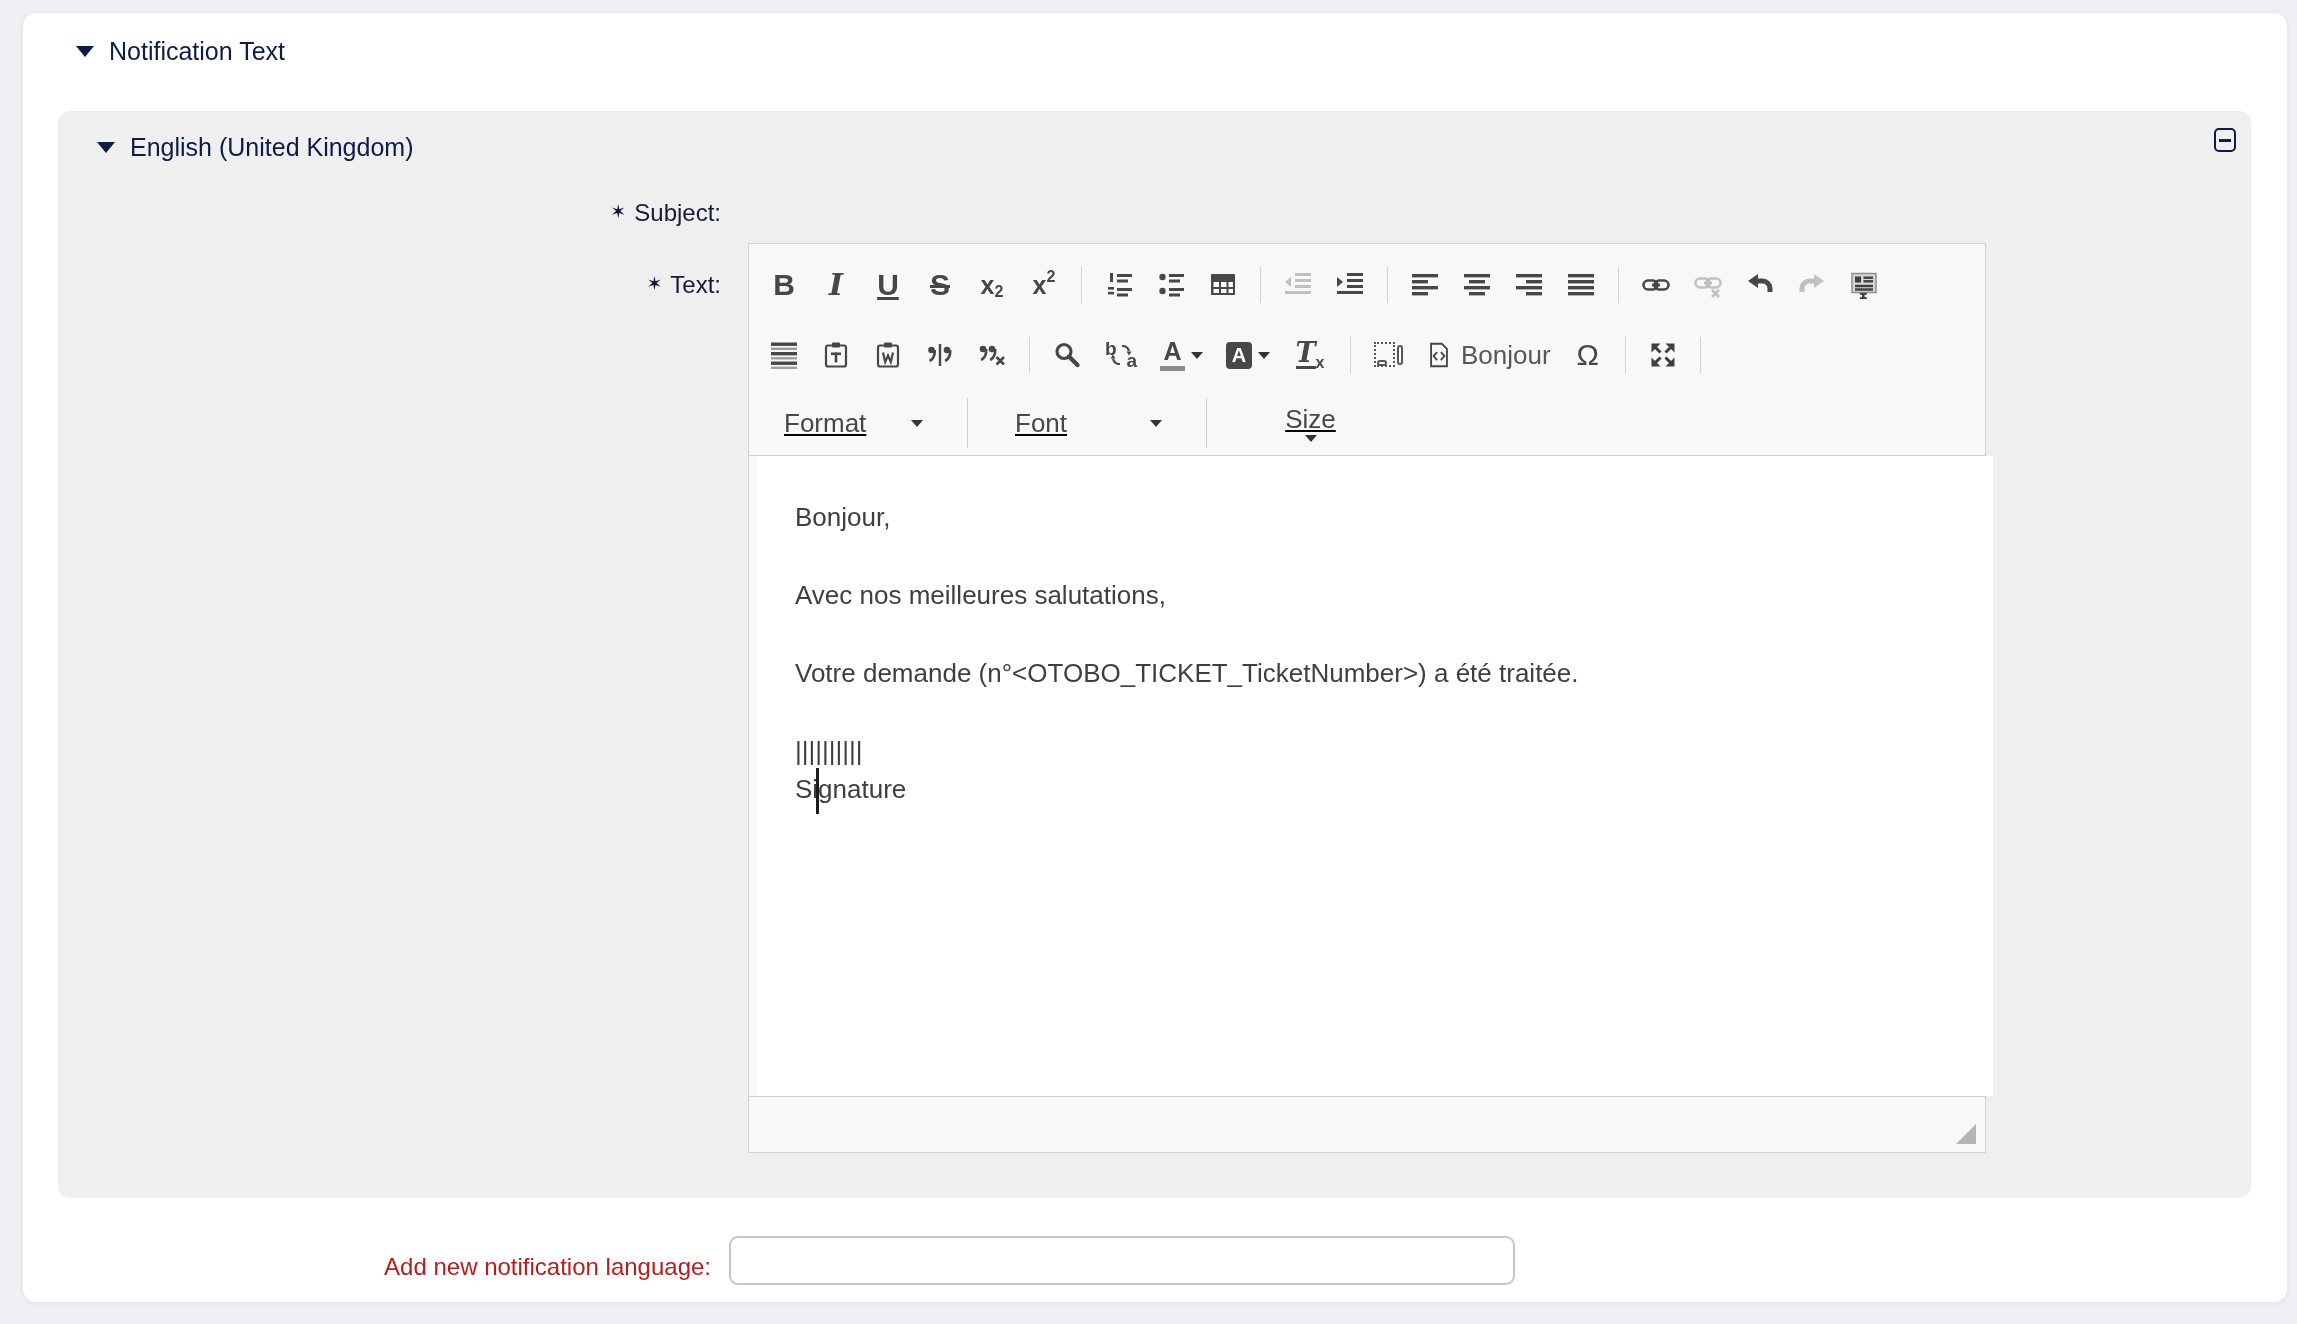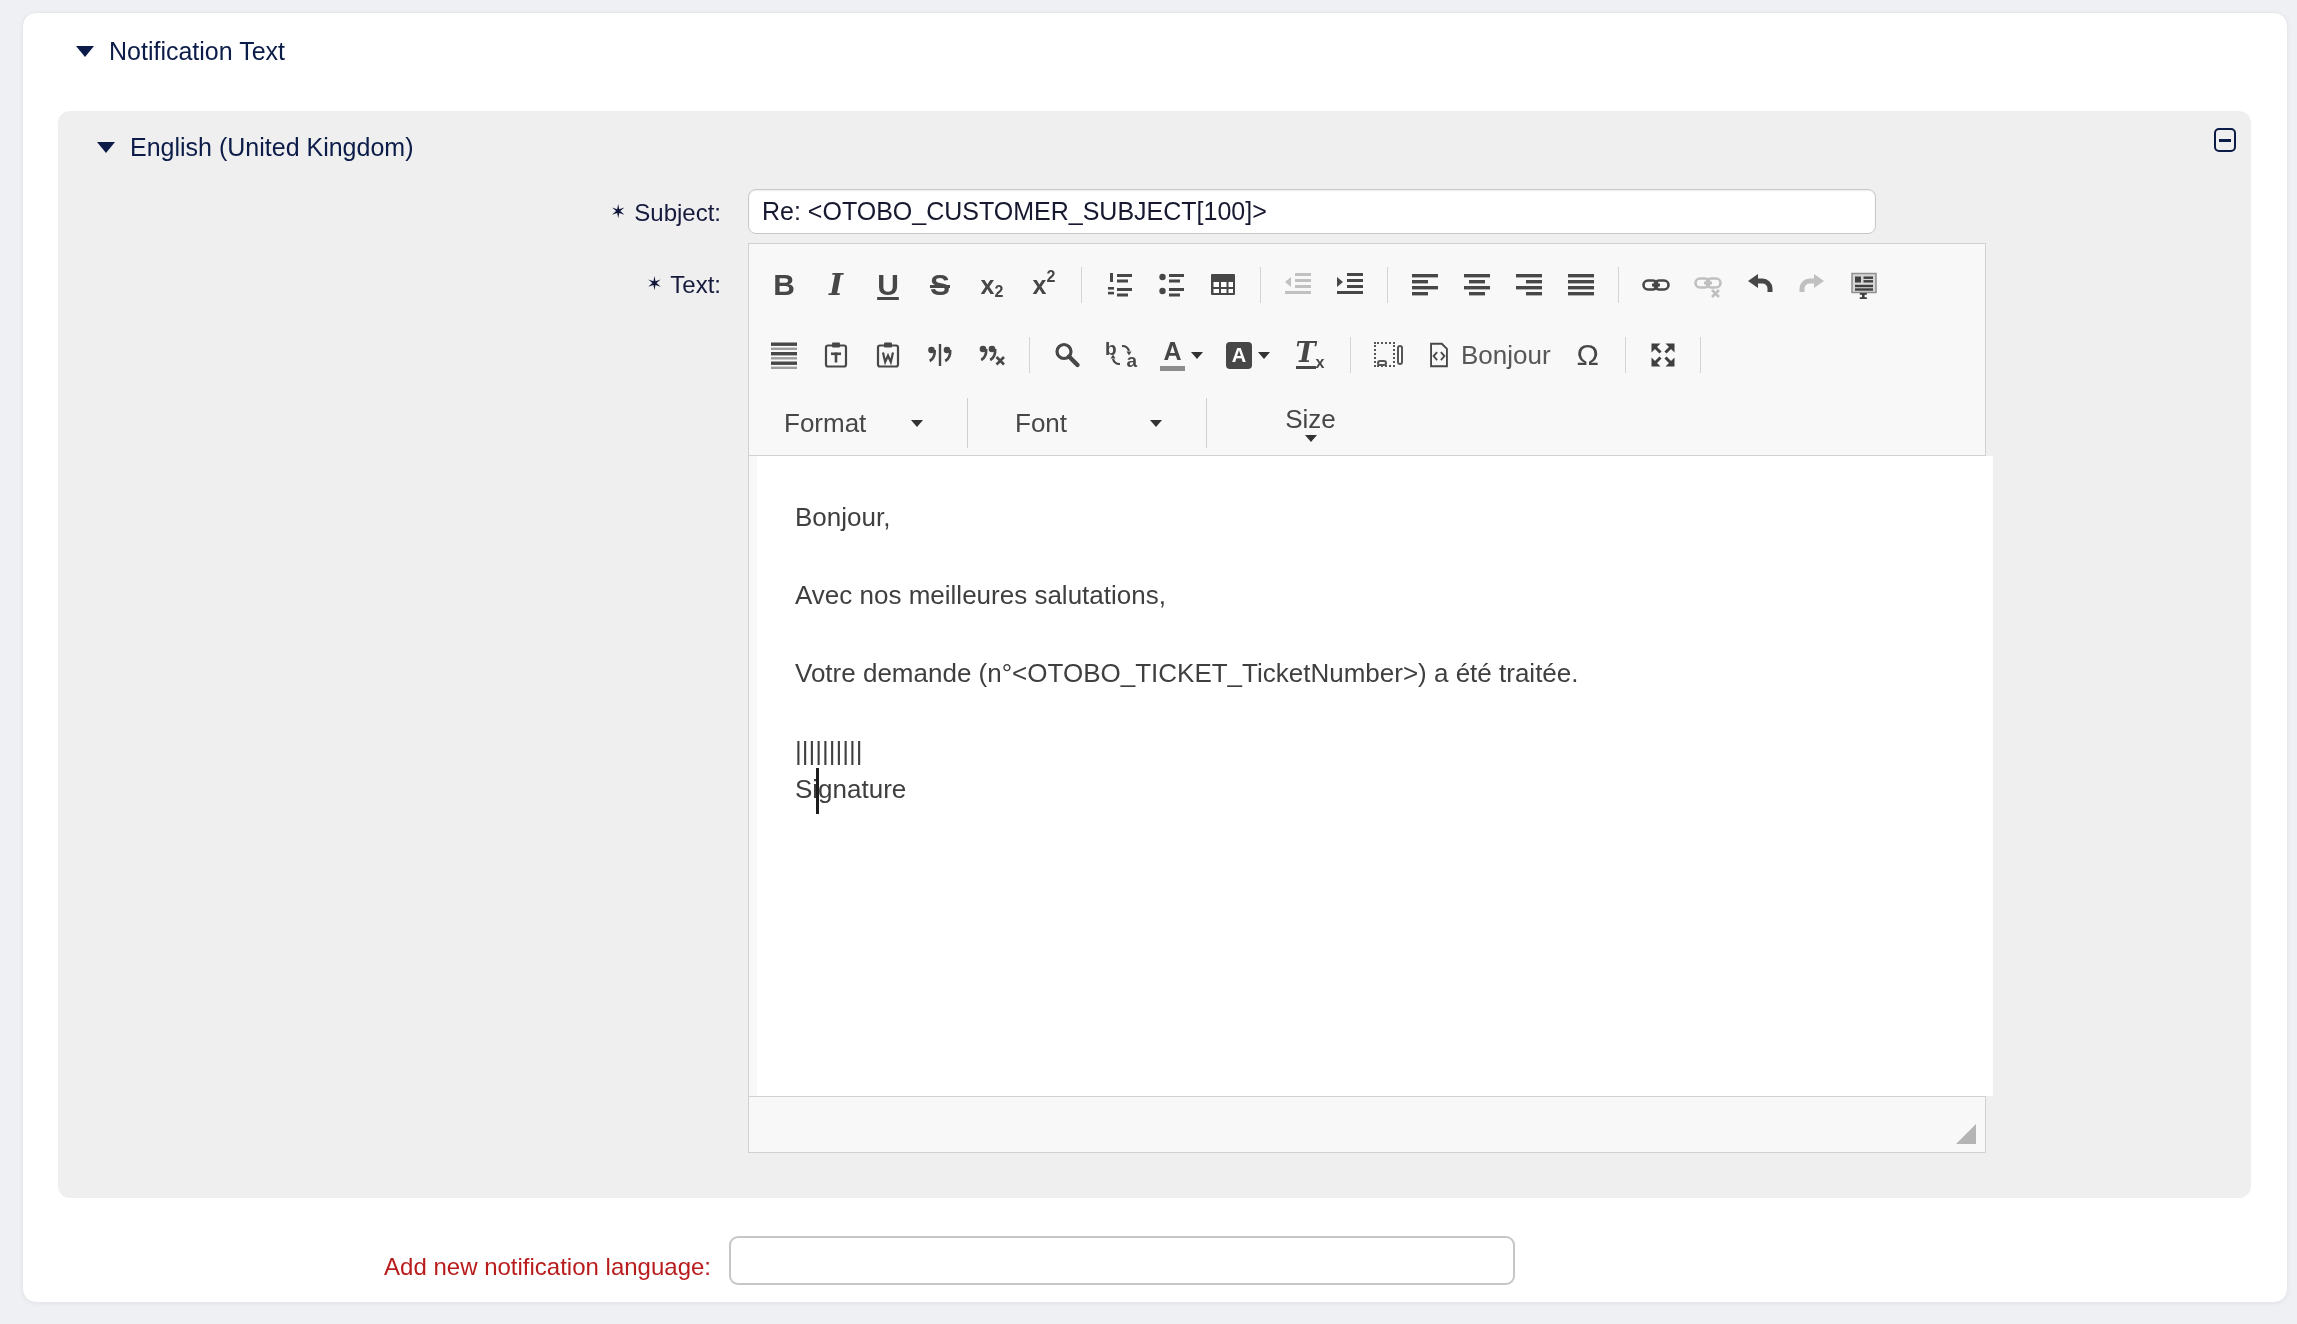--- a/index.html
+++ b/index.html
@@ -32,21 +32,21 @@
                    font-family:"Liberation Sans","DejaVu Sans",sans-serif;
                    font-size:25px; color:#15182f; padding:0 13px;
                    box-shadow:inset 0 1px 2px rgba(0,0,0,0.07); outline:none; }
 
   .editor { position:absolute; left:690px; top:132px; width:1238px; height:910px;
             border:1px solid #d1d1d1; background:#f8f8f8; }
   .toolbar { position:absolute; left:0; top:0; width:100%; height:212px; border-bottom:1px solid #d1d1d1; background:#f8f8f8; }
   .tb-row { position:absolute; left:20px; display:flex; align-items:center; gap:22px; }
   .row1 { top:14px; height:54px; }
   .row2 { top:84px; height:54px; }
-  .row3 { top:154px; height:50px; gap:32px; }
+  .row3 { top:154px; height:50px; gap:32px;text-decoration:underline; }
   .tb-btn { width:30px; height:30px; display:flex; align-items:center; justify-content:center; cursor:pointer; flex:0 0 auto; }
   .tb-sep { width:1px; height:36px; background:#d4d4d4; flex:0 0 auto; }
   .row3 .tb-sep { height:50px; background:#cfcfcf; }
 
   .glyph   { font-size:30px; font-weight:700; color:#474747; line-height:1; }
   .g-it    { font-family:"DejaVu Serif","Liberation Serif",serif; font-style:italic; }
   .g-ul    { text-decoration:underline; }
   .g-st    { text-decoration:line-through; }
   .g-base  { font-size:25px; font-weight:700; color:#474747; line-height:1; }
   .g-small { font-size:16px; font-weight:700; color:#474747; }
@@ -109,21 +109,20 @@
       <div class="tri"></div>
       <span class="h-title">English (United Kingdom)</span>
     </div>
     <div class="collapse-btn">
       <div class="collapse-line"></div>
     </div>
 
     <div class="label subject-label">
       <span class="star">✶</span><span>Subject:</span>
     </div>
-    <input class="subject-input" value="Re: &lt;OTOBO_CUSTOMER_SUBJECT[100]&gt;" style="">
 
     <div class="label text-label">
       <span class="star">✶</span><span>Text:</span>
     </div>
 
     <div class="editor">
       <div class="toolbar">
 
         <div class="tb-row row1">
           <div class="tb-btn">

